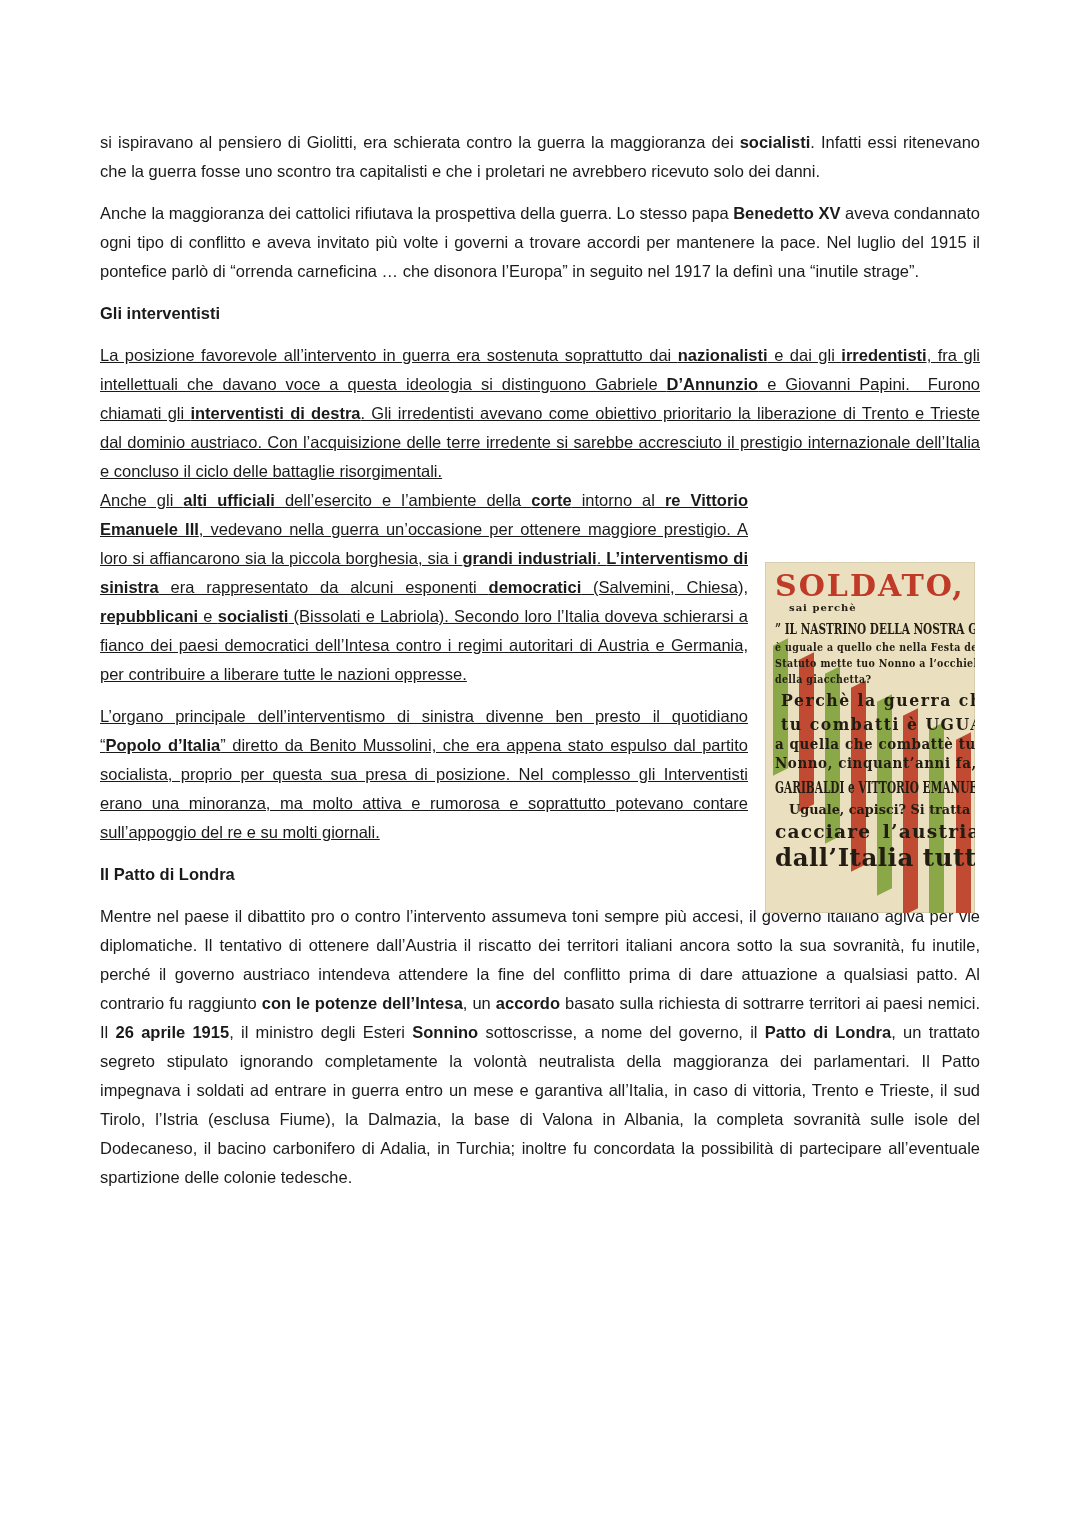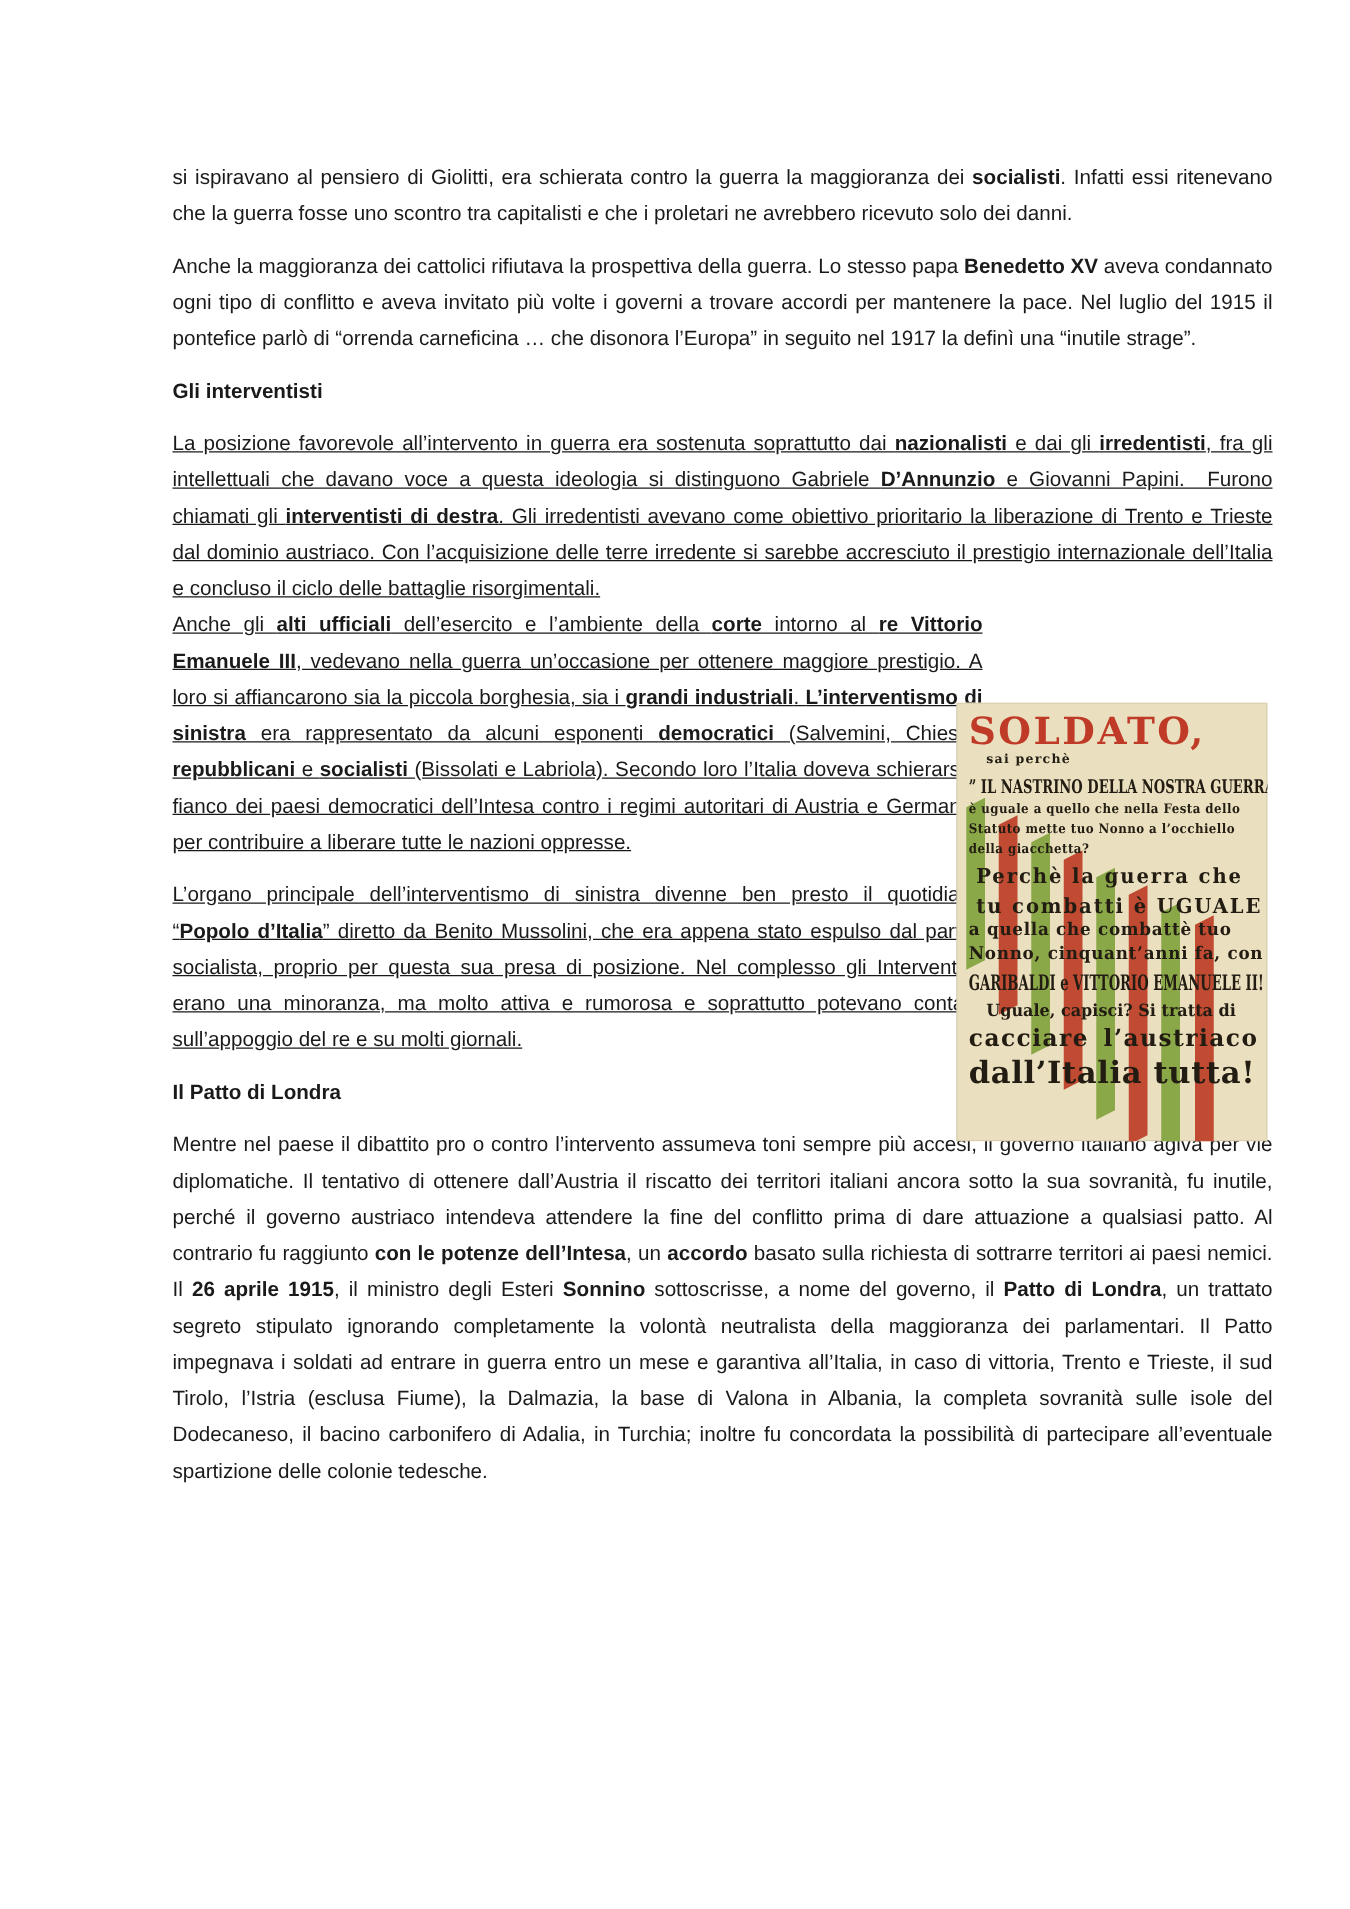--- a/index.html
+++ b/index.html
@@ -26,21 +26,21 @@
     font-weight: bold;
     margin: 0 0 13px 0;
     text-align: left;
   }
   b { font-weight: bold; text-align: right; }
 
   
   .poster {
     position: absolute;
     left: 765px; top: 562px;
-    width: 249px; height: 351px;
+    width: 210px; height: 351px;
     background: var(--poster-bg, #eadfbe);
     overflow: hidden;
     box-shadow: 0 0 0 1px rgba(0,0,0,0.08) inset;
   }
   .stripes { position: absolute; inset: 0; z-index: 1; }
   .stripe {
     position: absolute;
     width: 15px;
     transform: skewY(-27deg);
   }
@@ -80,21 +80,21 @@
     font-weight: bold; font-size: 17px; line-height: 22px;
     margin-top: 3px; transform: scaleX(0.62); letter-spacing: 0px;
   }
   .pl-quest { font-weight: bold; font-size: 13.5px; line-height: 19px; margin-left: 14px; margin-top: 2px; transform: scaleX(0.95); }
   .pl-big   { font-weight: bold; font-size: 19px; line-height: 24px; letter-spacing: 1.2px; word-spacing: 4px; transform: scaleX(0.98); }
   .pl-huge  { font-weight: bold; font-size: 24.5px; line-height: 29px; letter-spacing: 0.5px; }
 </style>
 </head>
 <body style="background: rgb(255, 255, 255);">
 
-<div class="content" style="color: rgb(26, 26, 26); margin-left: 38px;">
+<div class="content" style="color: rgb(26, 26, 26);">
   <p class="para"><span>si ispiravano al pensiero di Giolitti, era schierata contro la guerra la maggioranza dei </span><b>socialisti</b><span>. Infatti essi ritenevano che la guerra fosse uno scontro tra capitalisti e che i proletari ne avrebbero ricevuto solo dei danni.</span></p>
   <p class="para"><span>Anche la maggioranza dei cattolici rifiutava la prospettiva della guerra. Lo stesso papa </span><b>Benedetto XV</b><span> aveva condannato ogni tipo di conflitto e aveva invitato più volte i governi a trovare accordi per mantenere la pace. Nel luglio del 1915 il pontefice parlò di “orrenda carneficina … che disonora l’Europa” in seguito nel 1917 la definì una “inutile strage”.</span></p>
   <p class="para heading"><b>Gli interventisti</b></p>
   <p class="para no-gap"><span>La posizione favorevole all’intervento in guerra era sostenuta soprattutto dai </span><b>nazionalisti</b><span> e dai gli </span><b>irredentisti</b><span>, fra gli intellettuali che davano voce a questa ideologia si distinguono Gabriele </span><b>D’Annunzio</b><span> e Giovanni Papini.&nbsp; Furono chiamati gli </span><b>interventisti di destra</b><span>. Gli irredentisti avevano come obiettivo prioritario la liberazione di Trento e Trieste dal dominio austriaco. Con l’acquisizione delle terre irredente si sarebbe accresciuto il prestigio internazionale dell’Italia e concluso il ciclo delle battaglie risorgimentali.</span></p>
   <p class="para narrow"><span>Anche gli </span><b>alti ufficiali</b><span> dell’esercito e l’ambiente della </span><b>corte</b><span> intorno al </span><b>re Vittorio Emanuele III</b><span>, vedevano nella guerra un’occasione per ottenere maggiore prestigio. A loro si affiancarono sia la piccola borghesia, sia i </span><b>grandi industriali</b><span>. </span><b>L’interventismo di sinistra</b><span> era rappresentato da alcuni esponenti </span><b>democratici</b><span> (Salvemini, Chiesa), </span><b>repubblicani</b><span> e </span><b>socialisti</b><span> (Bissolati e Labriola). Secondo loro l’Italia doveva schierarsi a fianco dei paesi democratici dell’Intesa contro i regimi autoritari di Austria e Germania, per contribuire a liberare tutte le nazioni oppresse.</span></p>
   <p class="para narrow"><span>L’organo principale dell’interventismo di sinistra divenne ben presto il quotidiano “</span><b>Popolo d’Italia</b><span>” diretto da Benito Mussolini, che era appena stato espulso dal partito socialista, proprio per questa sua presa di posizione. Nel complesso gli Interventisti erano una minoranza, ma molto attiva e rumorosa e soprattutto potevano contare sull’appoggio del re e su molti giornali.</span></p>
   <p class="para heading"><b>Il Patto di Londra</b></p>
   <p class="para"><span>Mentre nel paese il dibattito pro o contro l’intervento assumeva toni sempre più accesi, il governo italiano agiva per vie diplomatiche. Il tentativo di ottenere dall’Austria il riscatto dei territori italiani ancora sotto la sua sovranità, fu inutile, perché il governo austriaco intendeva attendere la fine del conflitto prima di dare attuazione a qualsiasi patto. Al contrario fu raggiunto </span><b>con le potenze dell’Intesa</b><span>, un </span><b>accordo</b><span> basato sulla richiesta di sottrarre territori ai paesi nemici. Il </span><b>26 aprile 1915</b><span>, il ministro degli Esteri </span><b>Sonnino</b><span> sottoscrisse, a nome del governo, il </span><b>Patto di Londra</b><span>, un trattato segreto stipulato ignorando completamente la volontà neutralista della maggioranza dei parlamentari. Il Patto impegnava i soldati ad entrare in guerra entro un mese e garantiva all’Italia, in caso di vittoria, Trento e Trieste, il sud Tirolo, l’Istria (esclusa Fiume), la Dalmazia, la base di Valona in Albania, la completa sovranità sulle isole del Dodecaneso, il bacino carbonifero di Adalia, in Turchia; inoltre fu concordata la possibilità di partecipare all’eventuale spartizione delle colonie tedesche.</span></p>
 </div>
 

